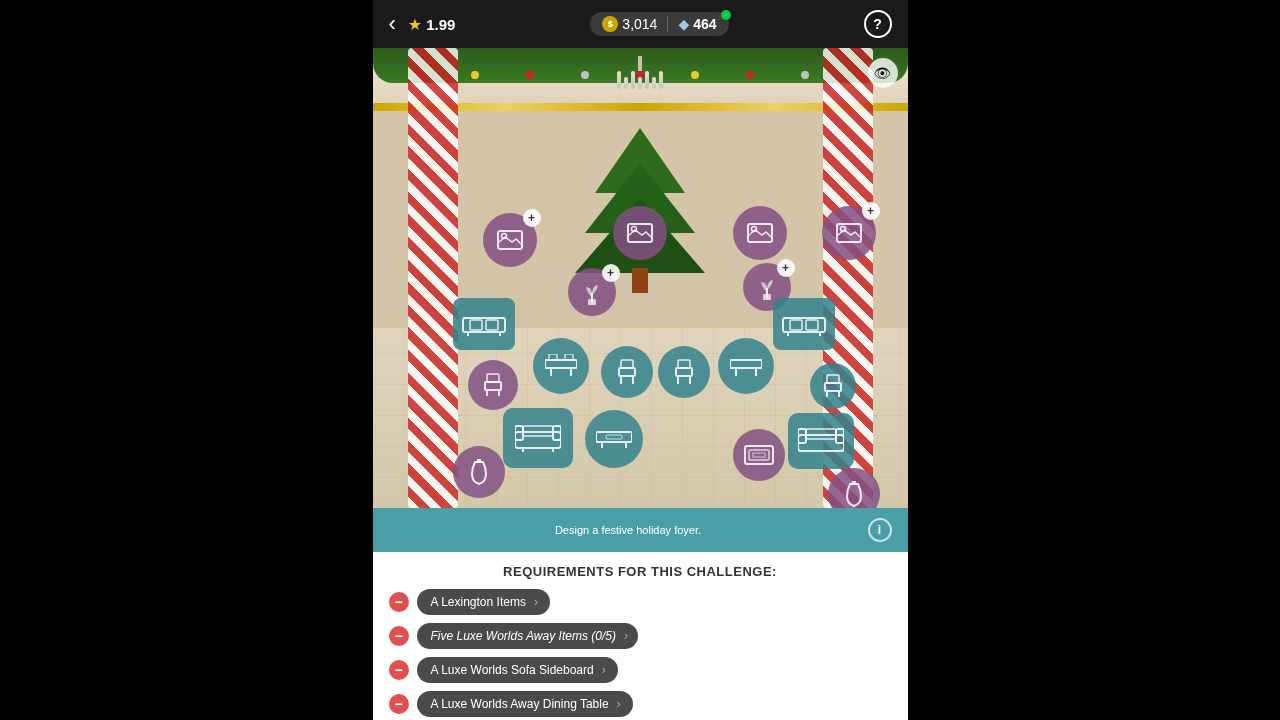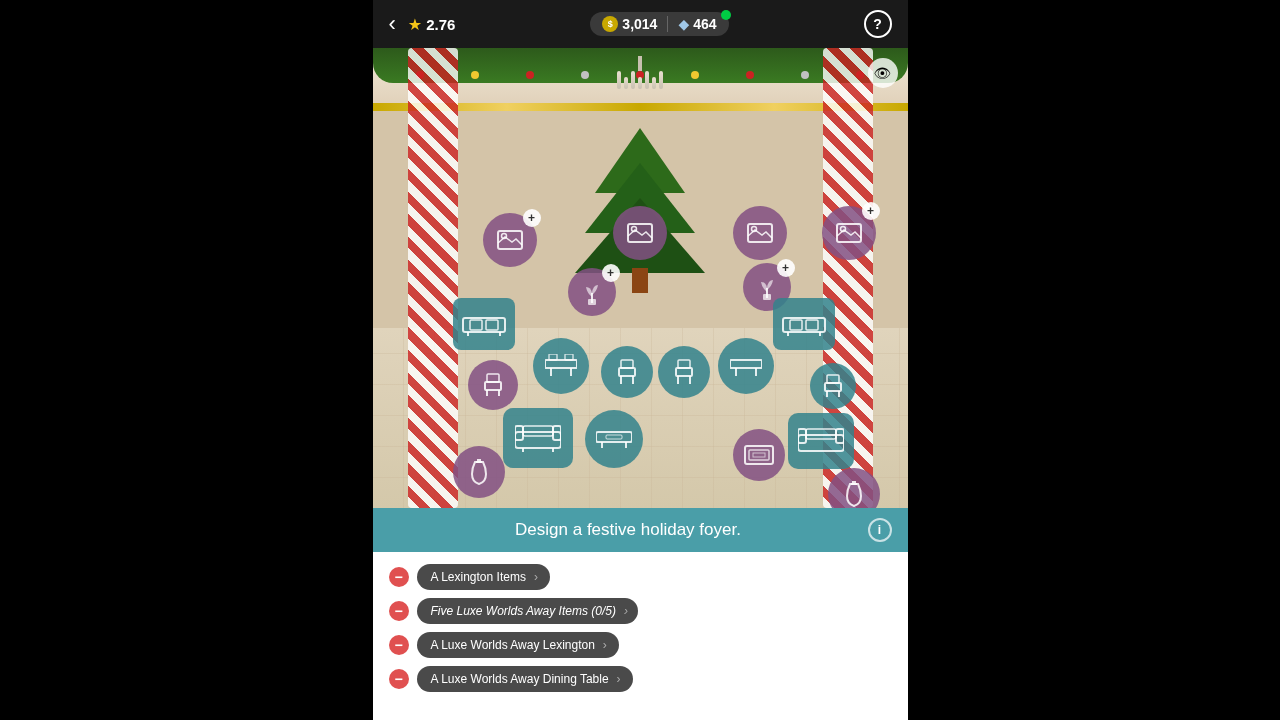--- a/index.html
+++ b/index.html
@@ -92,21 +92,21 @@
       height: 16px;
       border-radius: 50%;
       display: flex;
       align-items: center;
       justify-content: center;
     }
 
     .coin-value {
       color: #fff;
       font-size: 14px;
-      font-weight: bold;
+      font-weight: normal;
     }
 
     .gem-section {
       display: flex;
       align-items: center;
       gap: 4px;
       padding-left: 10px;
     }
 
     .gem-icon {
@@ -413,21 +413,21 @@
     .challenge-header {
       background: #4a9ea8;
       padding: 10px 16px;
       display: flex;
       align-items: center;
       justify-content: space-between;
     }
 
     .challenge-header-text {
       color: #fff;
-      font-size: 17px;
+      font-size: 11px;
       flex: 1;
       text-align: center;
     }
 
     .info-btn {
       color: #fff;
       font-size: 18px;
       cursor: pointer;
       width: 24px;
       height: 24px;
@@ -509,21 +509,21 @@
 </head>
 <body>
 
 <div class="app-container">
 
   <div class="top-bar">
     <div class="top-bar-left">
       <div class="back-btn">‹</div>
       <div class="rating-container">
         <span class="star-icon">★</span>
-        <span class="rating-value">2.76</span>
+        <span class="rating-value">1.99</span>
       </div>
     </div>
 
     <div class="currency-bar">
       <div class="coin-section">
         <div class="coin-icon">$</div>
         <span class="coin-value">3,014</span>
       </div>
       <div class="gem-section">
         <span class="gem-icon">◆</span>
@@ -772,41 +772,42 @@
   </div>
 
   <div class="bottom-panel">
 
     <div class="challenge-header">
       <span class="challenge-header-text">Design a festive holiday foyer.</span>
       <div class="info-btn">i</div>
     </div>
 
     <div class="requirements-section">
+      <div class="requirements-title">REQUIREMENTS FOR THIS CHALLENGE:</div>
 
       <div class="requirement-row">
         <div class="minus-icon"></div>
         <div class="requirement-pill">
           <span class="requirement-label">A Lexington Items</span>
           <span class="chevron-right">›</span>
         </div>
       </div>
 
       <div class="requirement-row">
         <div class="minus-icon"></div>
         <div class="requirement-pill wide">
           <span class="requirement-label">Five Luxe Worlds Away Items (0/5)</span>
           <span class="chevron-right">›</span>
         </div>
       </div>
 
       <div class="requirement-row">
         <div class="minus-icon"></div>
         <div class="requirement-pill">
-          <span class="requirement-label">A Luxe Worlds Away Lexington</span>
+          <span class="requirement-label">A Luxe Worlds Sofa Sideboard</span>
           <span class="chevron-right">›</span>
         </div>
       </div>
 
       <div class="requirement-row">
         <div class="minus-icon"></div>
         <div class="requirement-pill">
           <span class="requirement-label">A Luxe Worlds Away Dining Table</span>
           <span class="chevron-right">›</span>
         </div>

